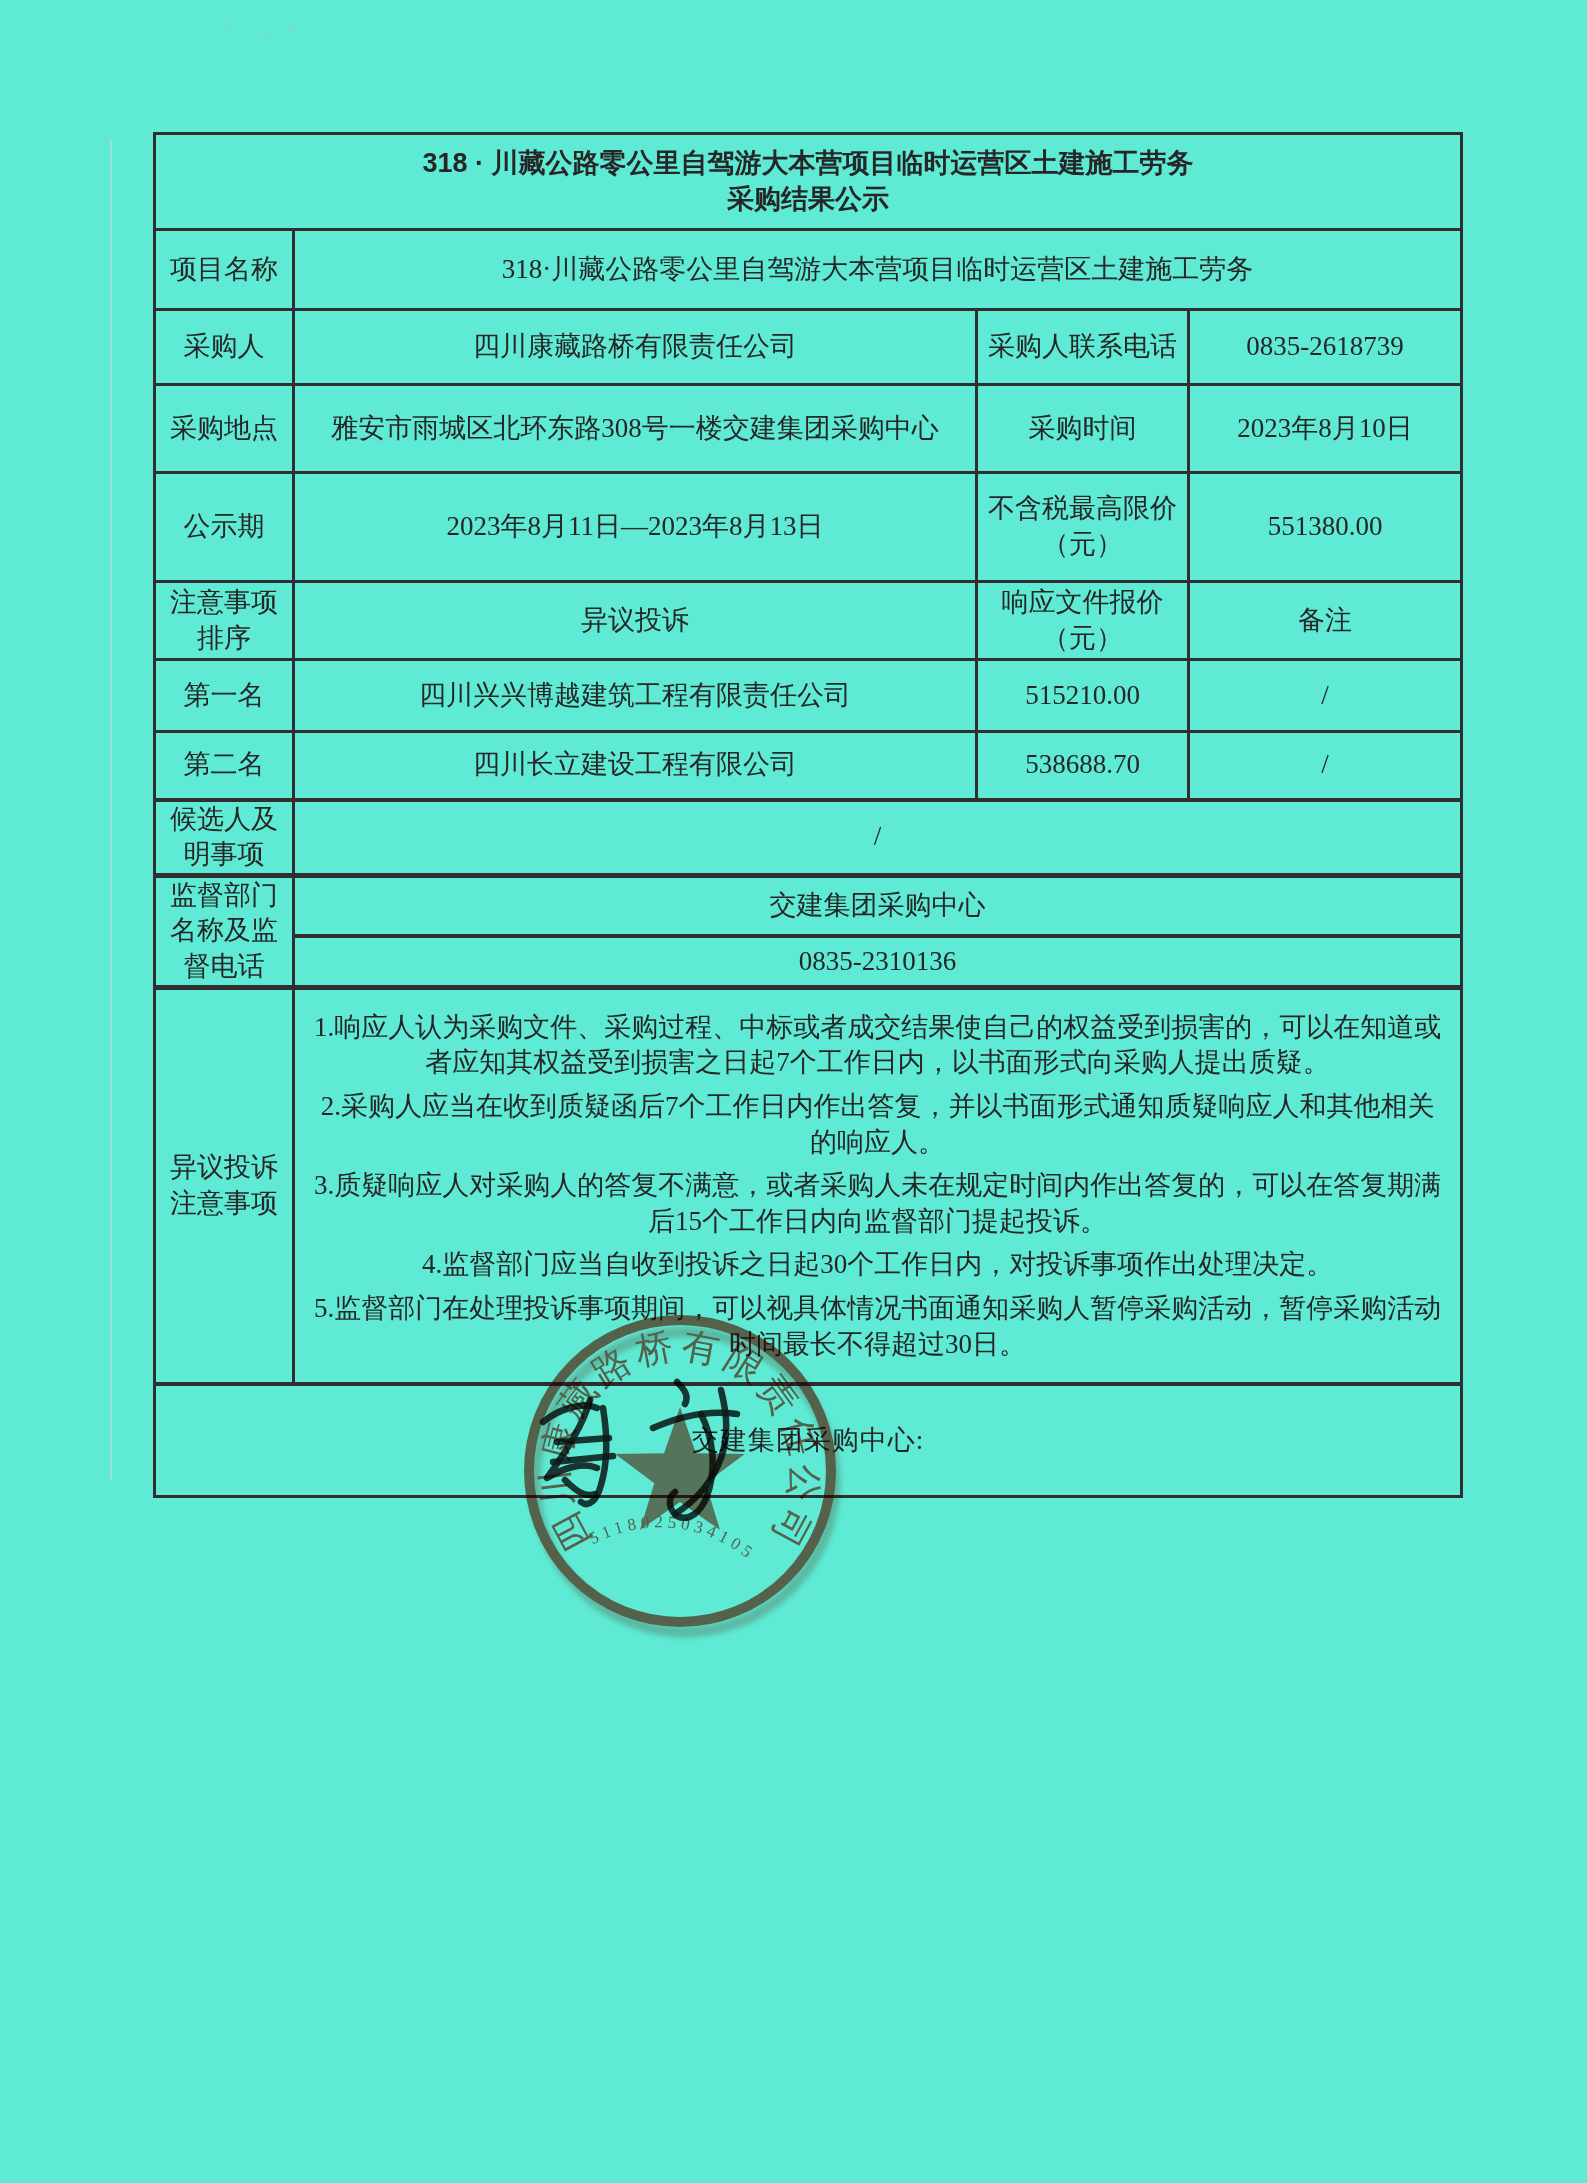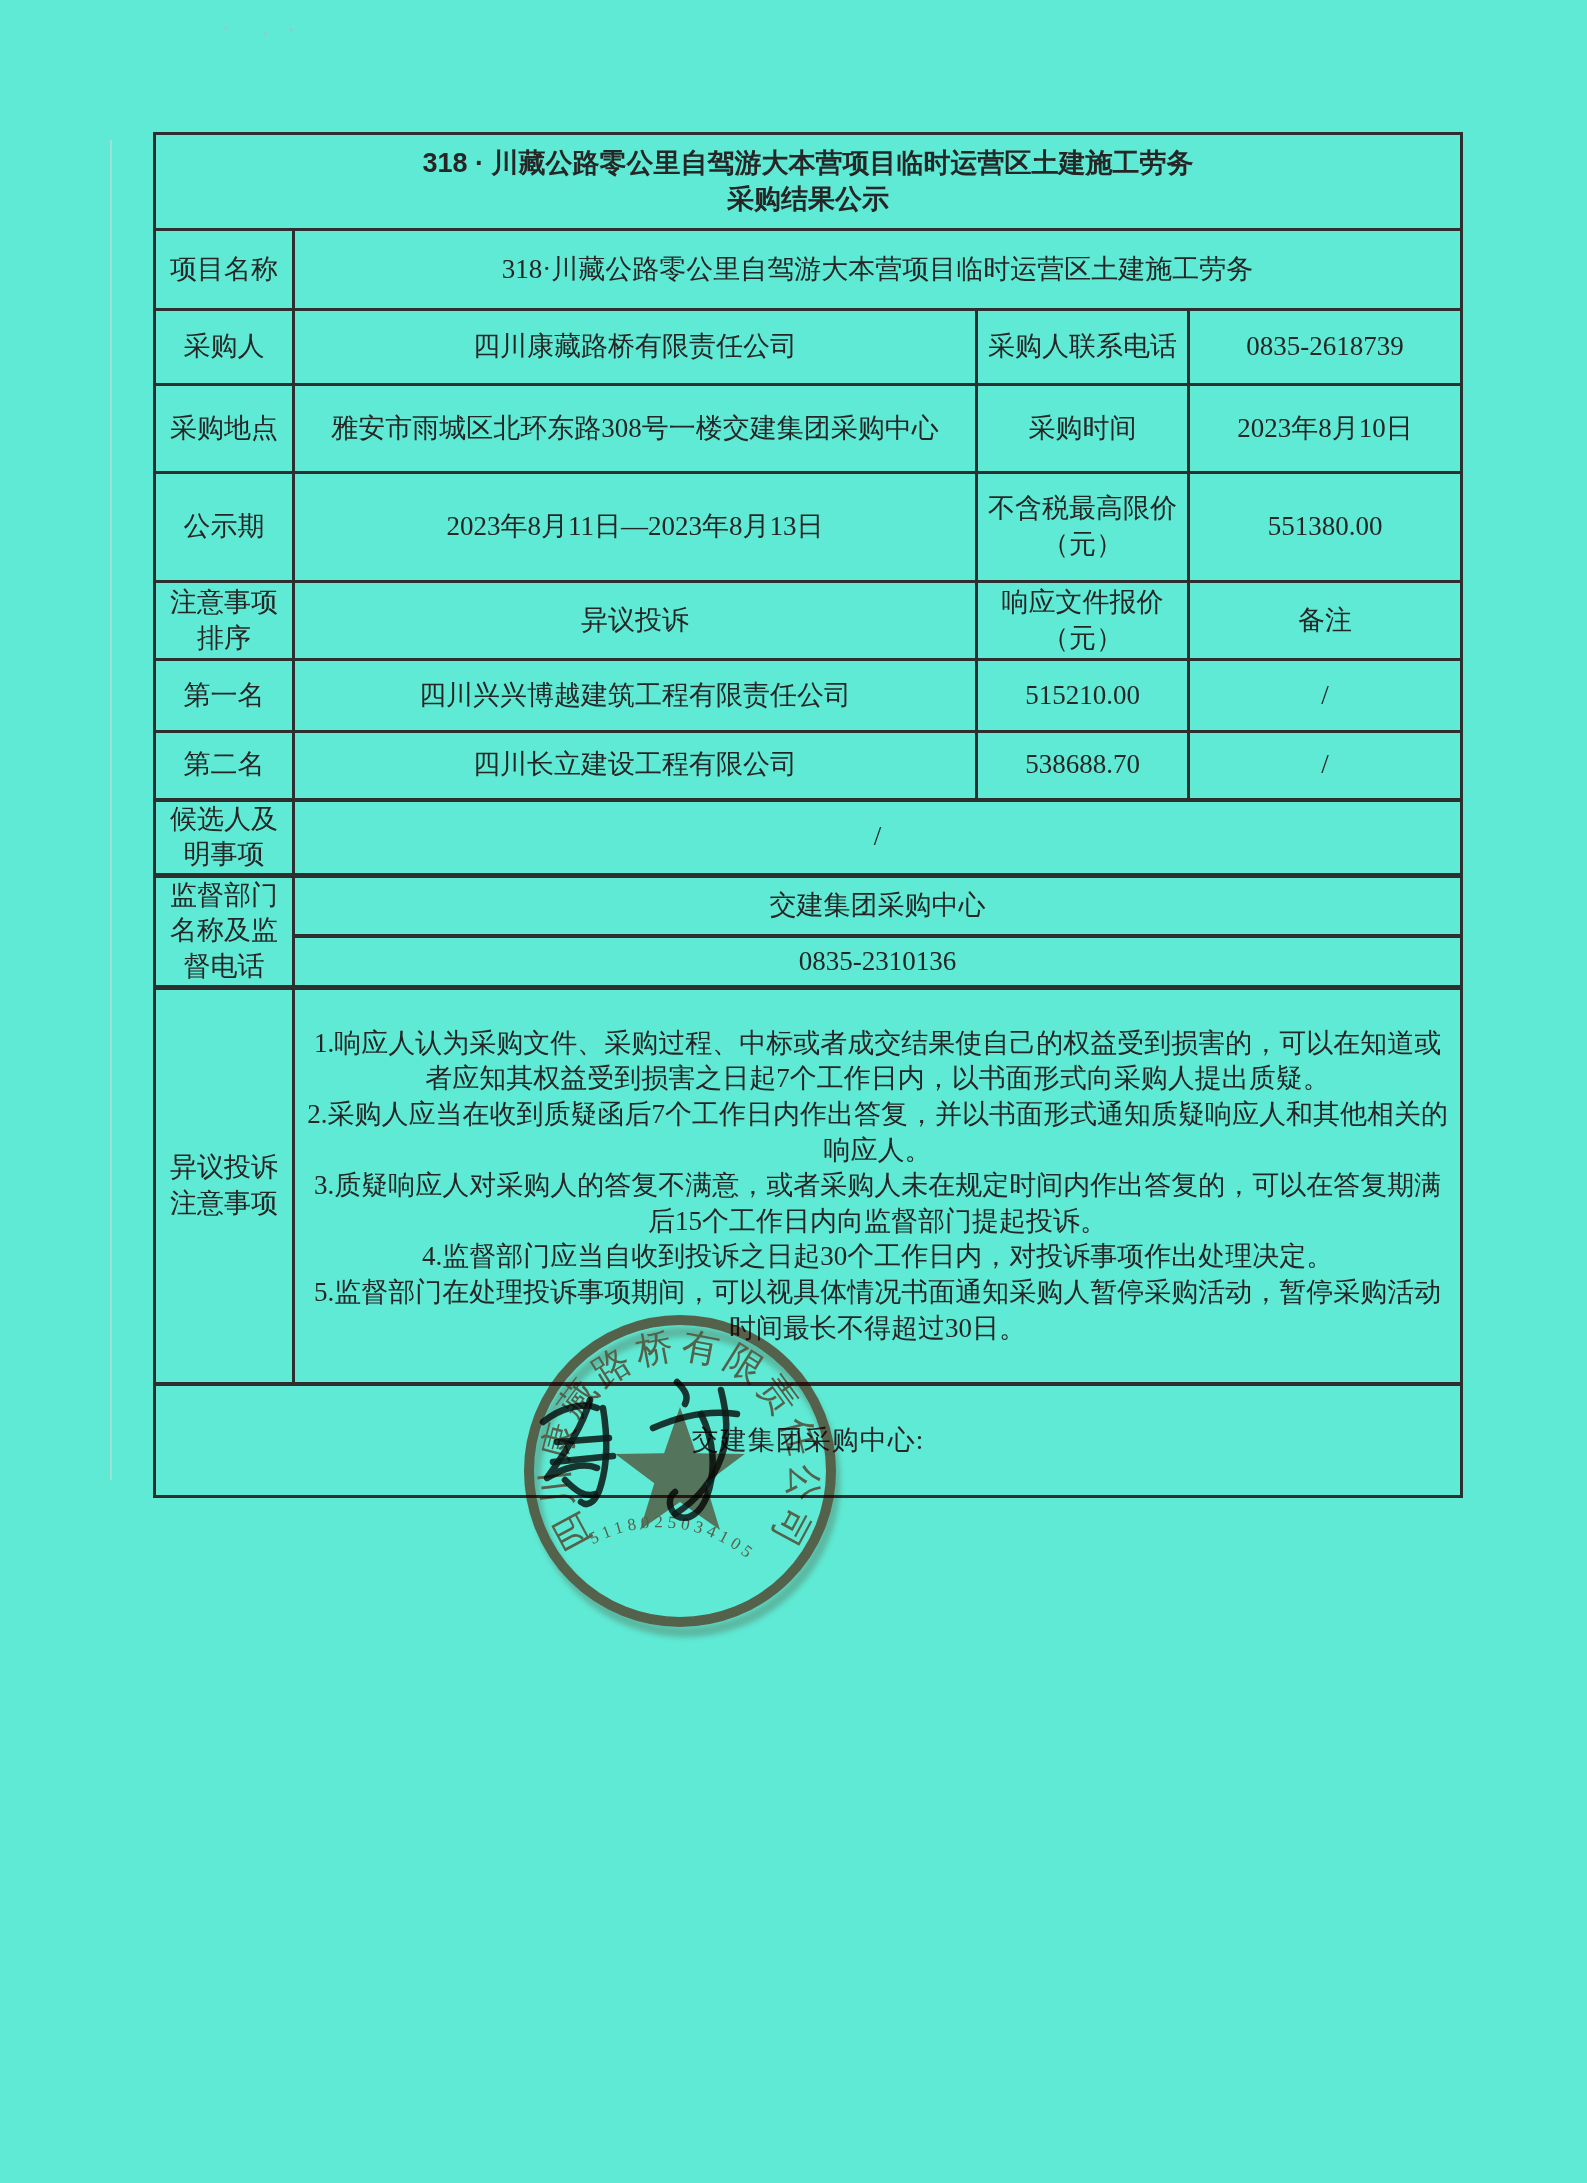--- a/index.html
+++ b/index.html
@@ -20,21 +20,21 @@
                overflow:hidden;}
   td.title-cell{font-family:"Liberation Sans",sans-serif;font-weight:bold;
                 font-size:37px;line-height:47px;color:#1d1d1d;padding-top:2px;}
   tr.r-other td{border-top-width:4px;}
   tr.r-sup1 td{border-top-width:5px;}
   tr.r-sup2 td{border-top-width:4px;}
   tr.r-obj td{border-top-width:5px;}
   tr.r-sig td{border-top-width:4px;}
   td.obj-cell{text-align:left;vertical-align:top;padding:22px 16px 0 12px;
               font-size:27.5px;line-height:36.5px;}
-  td.obj-cell p{margin:0;}
+  td.obj-cell p{margin:8px;}
   td.sig-cell{text-align:left;padding-left:14px;font-size:30px;letter-spacing:1px;}
   .two-line{line-height:34px;}
   .three-line{line-height:33px;}
 
   
   svg.stamp{position:absolute;left:505px;top:1296px;width:350px;height:350px;
             mix-blend-mode:multiply;opacity:.82;}
   svg.stamp text{font-family:"Liberation Serif",serif;}
   .stamp-ghost{filter:blur(2.5px);opacity:.35;}
   svg.sig{position:absolute;left:505px;top:1350px;width:300px;height:200px;

